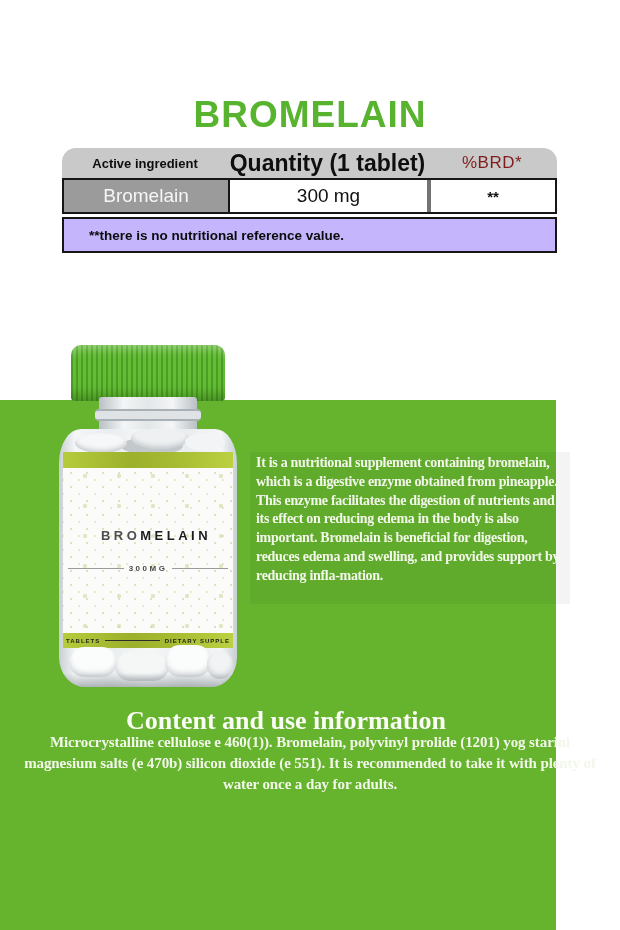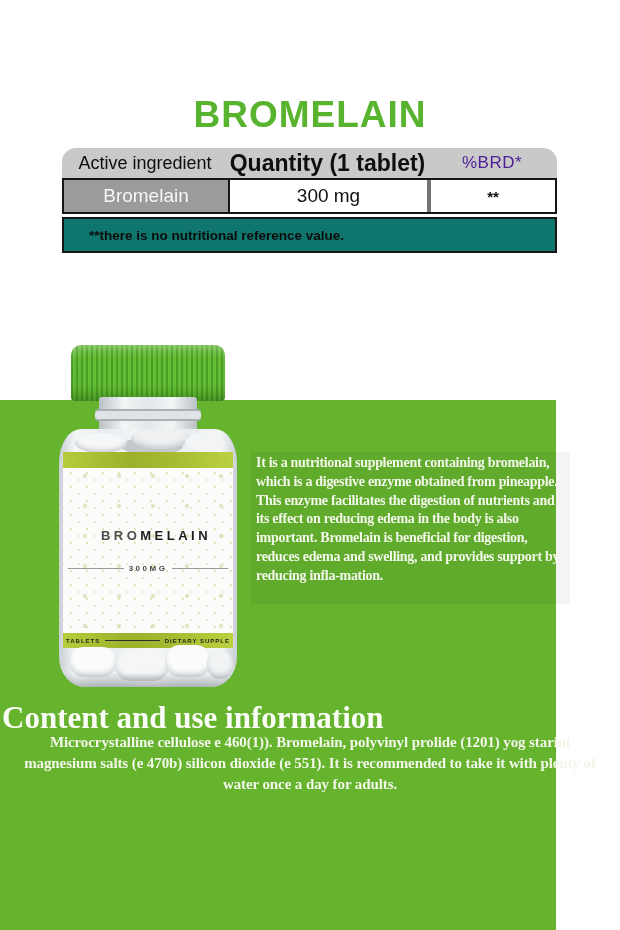--- a/index.html
+++ b/index.html
@@ -17,61 +17,61 @@
     text-align:center;font-size:37px;font-weight:bold;letter-spacing:1px;
     color:#58b32e;
   }
 
   .table{position:absolute;left:62px;top:148px;width:495px;}
   .thead{
     display:flex;height:30px;background:#c9c9c9;
     border-radius:14px 14px 0 0;align-items:center;
   }
   .th{display:flex;align-items:center;justify-content:center;height:100%;}
-  .th1{width:166px;font-weight:normal;font-size:18px;color:#0e0e0e;}
+  .th1{width:166px;font-weight:bold;font-size:13px;color:#0e0e0e;}
   .th2{width:199px;font-weight:bold;font-size:23px;color:#0e0e0e;}
-  .th3{width:130px;font-size:17px;color:#4c1d95;letter-spacing:.5px;}
+  .th3{width:130px;font-size:17px;color:#7f1d1d;letter-spacing:.5px;}
   .trow{
     display:flex;height:36px;border:2px solid #161616;box-sizing:border-box;
     background:#ffffff;
   }
   .td{display:flex;align-items:center;justify-content:center;}
   .td1{width:164px;background:#9b9b9b;color:#f6f6f6;font-size:19px;}
   .td2{width:197px;border-left:2px solid #161616;border-right:4px solid #737373;
        font-size:19px;color:#111;flex:none;}
   .td3{flex:1;font-size:15px;font-weight:bold;color:#111;}
   .fnote1{
     height:34px;border:2px solid #161616;box-sizing:border-box;background:#fff;
     display:flex;align-items:center;padding-left:8px;
     font-weight:bold;font-size:18px;color:#0c0c0c;
   }
   .fnote2{
     margin-top:3px;height:36px;border:2px solid #161616;box-sizing:border-box;
-    background:#0f766e;display:flex;align-items:center;padding-left:25px;
+    background:#c4b5fd;display:flex;align-items:center;padding-left:25px;
     font-weight:bold;font-size:13.5px;color:#0c0c0c;
   }
 
   
   .green-section{
     position:absolute;left:0;top:400px;width:556px;height:530px;
     background:#66b32e;
     font-family:Liberation Serif, serif;
   }
   .desc-panel{
     position:absolute;left:250px;top:52px;width:320px;height:152px;
     background:rgba(0,0,0,0.045);
   }
   .desc{
     position:absolute;left:256px;top:54px;width:306px;margin:0;
     font-size:14px;line-height:18.8px;font-weight:bold;letter-spacing:-0.3px;
     color:#f2f7ea;
   }
   .content-heading{
-    position:absolute;left:0;top:298px;width:100%;margin:2px;text-align:left;
-    font-size:31px;font-weight:bold;color:#fafcf6;
+    position:absolute;left:0;top:298px;width:100%;margin:8px;text-align:center;
+    font-size:26px;font-weight:bold;color:#fafcf6;
   }
   .content-body{
     position:absolute;left:14px;top:332px;width:592px;margin:0;text-align:center;
     font-size:15px;line-height:21px;font-weight:bold;letter-spacing:-0.1px;
     color:#f2f7ea;
   }
 
   
   .bottle{position:absolute;left:59px;top:345px;width:178px;height:342px;}
   .cap{

